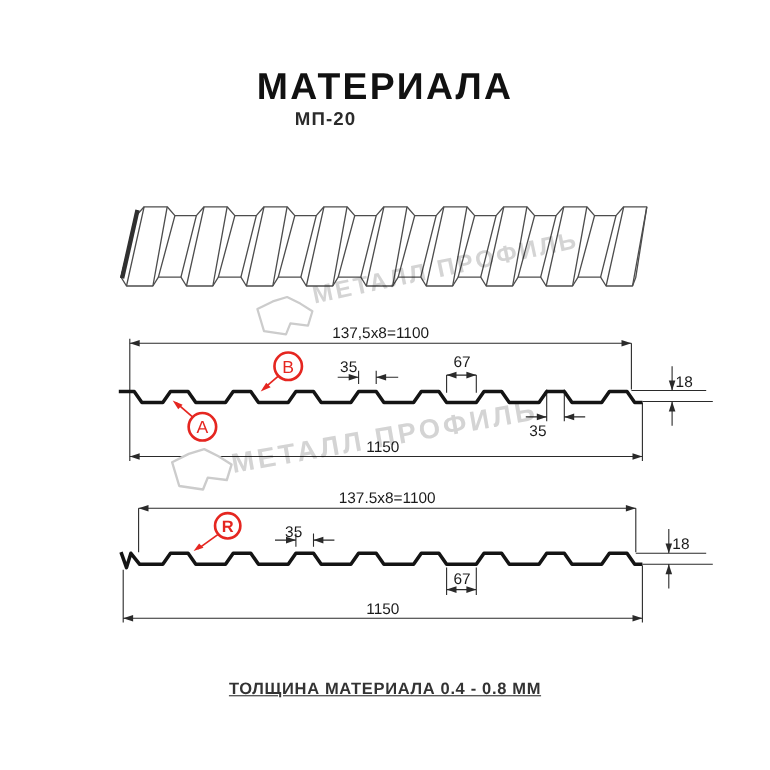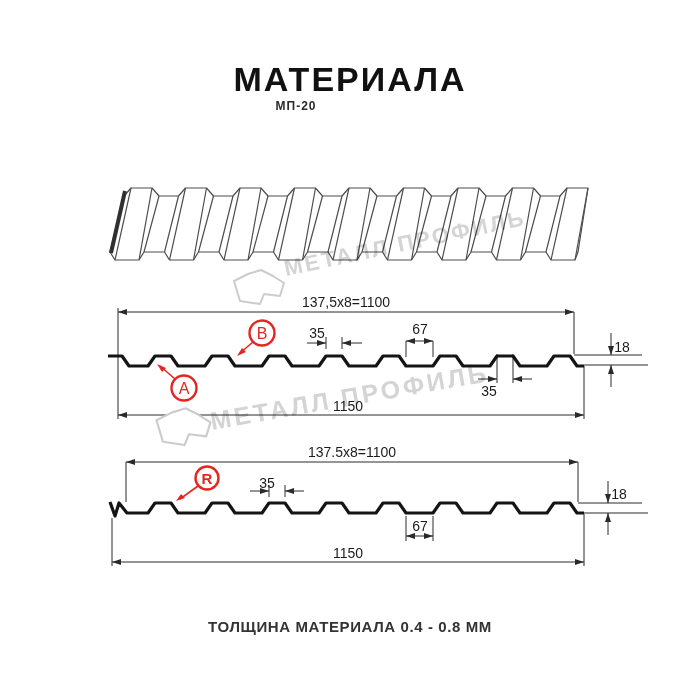--- a/index.html
+++ b/index.html
@@ -6,25 +6,25 @@
   body{
     width:700px;height:700px;position:relative;background:#ffffff;
     font-family:"Liberation Sans", sans-serif;overflow:hidden;
   }
   .page-title{
     position:absolute;top:60px;left:0;width:700px;text-align:center;
     font-size:34px;font-weight:bold;letter-spacing:2px;color:#111111;
   }
   .page-subtitle{
     position:absolute;top:99px;left:0;width:592px;text-align:center;
-    font-size:12px;font-weight:600;letter-spacing:1px;color:#2b2b2b;
+    font-size:17px;font-weight:600;letter-spacing:1px;color:#2b2b2b;
   }
   .page-footer{
     position:absolute;top:618px;left:0;width:700px;text-align:center;
-    font-size:15px;font-weight:600;letter-spacing:0.6px;color:#333333;
+    font-size:15px;font-weight:600;letter-spacing:0.6px;color:#333333;text-decoration:underline;
   }
   svg{position:absolute;top:0;left:0;}
   .dim-text{font-family:"Liberation Sans",sans-serif;font-size:14px;fill:#1b1b1b;}
   .red-letter{font-family:"Liberation Sans",sans-serif;fill:#e52620;}
   .wm-text{font-family:"Liberation Sans",sans-serif;font-weight:bold;fill:#d4d4d4;mix-blend-mode:multiply;}
 </style>
 </head>
 <body>
 
 <div class="page-title">МАТЕРИАЛА</div>

